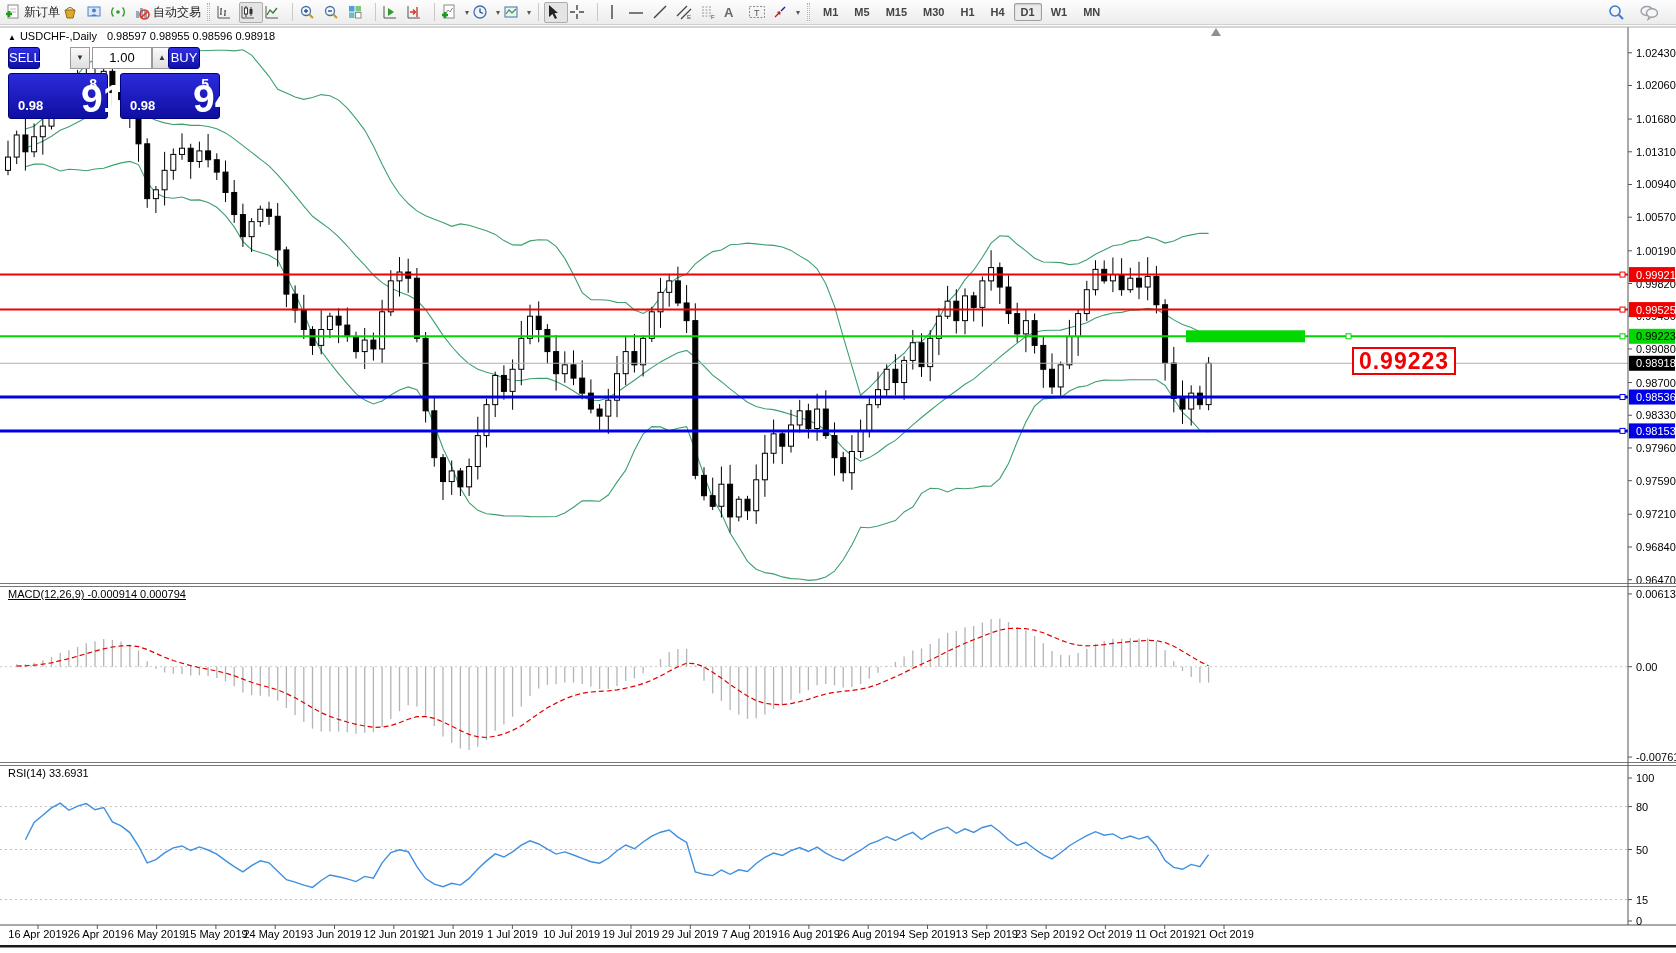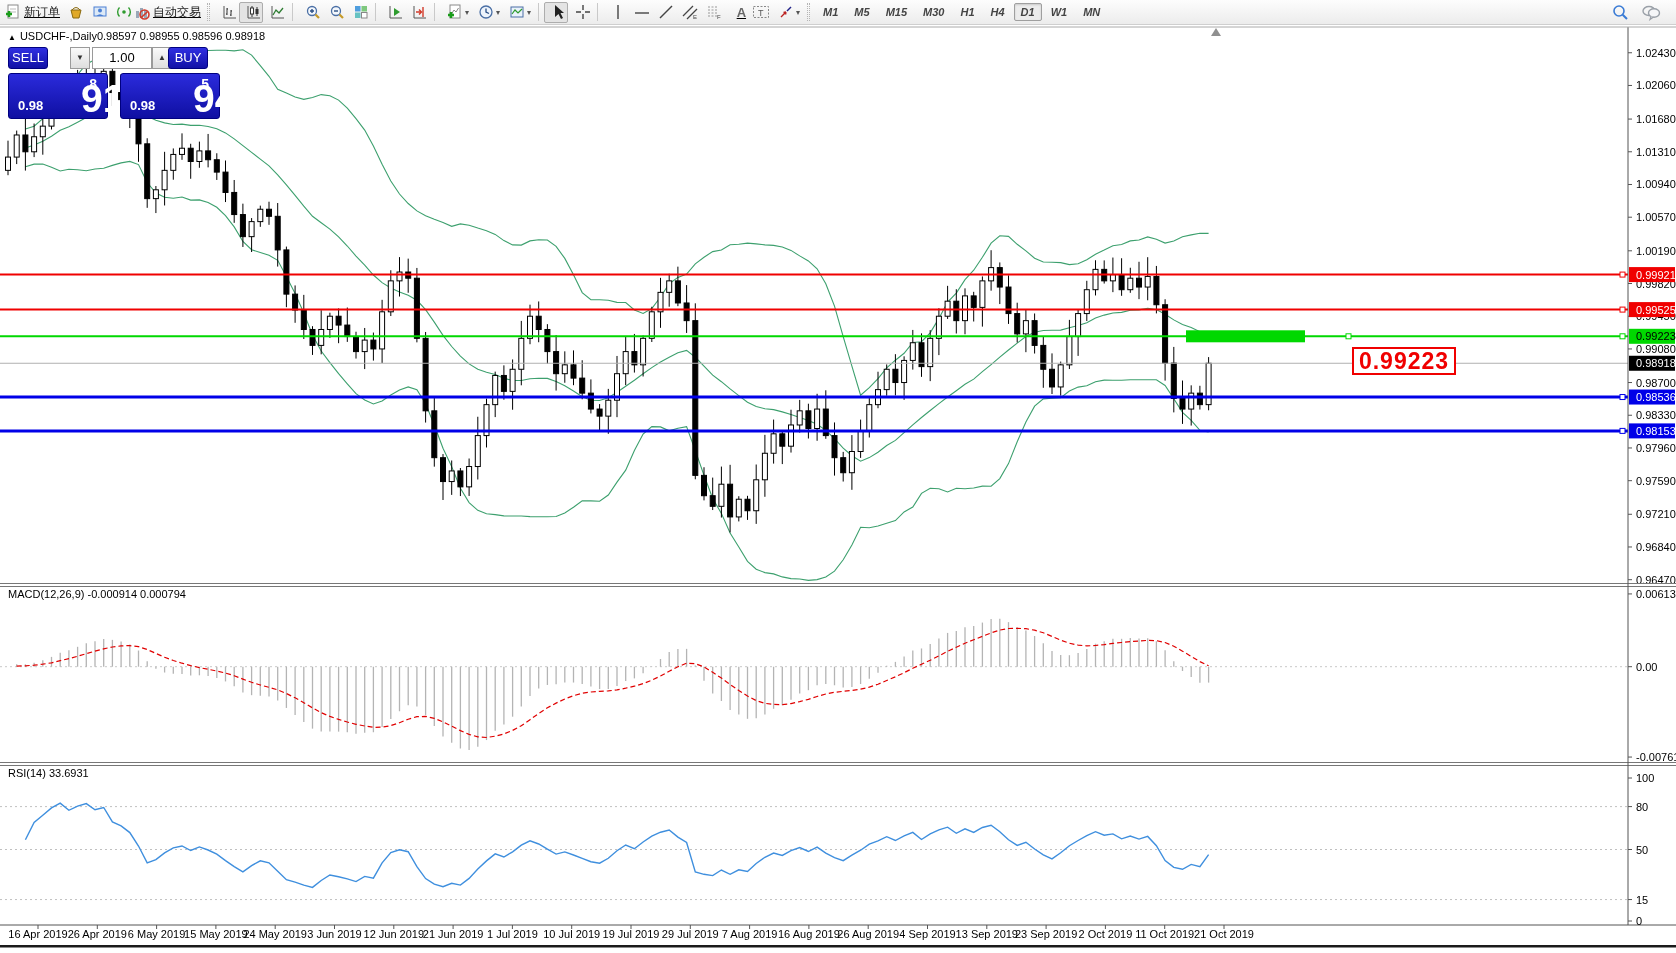--- a/index.html
+++ b/index.html
@@ -2,42 +2,42 @@
 <html><head>
 <meta charset="utf-8">
 <style>
   * { margin:0; padding:0; box-sizing:border-box; }
   html,body { width:1676px; height:953px; overflow:hidden; background:#fff;
               font-family:"Liberation Sans", sans-serif; }
   
   #toolbar { position:absolute; left:0; top:0; width:1676px; height:25px;
              background:linear-gradient(#fdfdfd,#ececec); border-bottom:1px solid #cfcfcf;
              display:flex; align-items:center; padding:0 4px; z-index:50; }
-  .tb-btn { height:21px; min-width:24px; display:flex; align-items:center; justify-content:flex-end;
-            border:1px solid transparent; border-radius:2px; cursor:default;text-decoration:underline; }
+  .tb-btn { height:21px; min-width:24px; display:flex; align-items:center; justify-content:space-between;
+            border:1px solid transparent; border-radius:2px; cursor:default; }
   .tb-btn.active { background:#e4e4e4; border-color:#adadad; }
   .tb-btn svg { display:block; }
   .tb-label { font-size:12px; color:#222; margin-left:3px; white-space:nowrap; }
   .tb-sep { width:1px; height:18px; background:#c9c9c9; margin:0 5px; }
   .tb-grip { width:3px; height:18px; border-left:1px dotted #b5b5b5; border-right:1px dotted #b5b5b5; margin:0 5px; }
   .tb-caret { font-size:8px; color:#555; margin:0 2px 0 1px; }
   .tf-btn { font-size:11px; font-weight:bold; color:#444; padding:2px 6px; margin:0 1px;
             border:1px solid transparent; border-radius:2px; }
   .tf-btn.active { background:#ececec; border-color:#9f9f9f; box-shadow:inset 0 1px 2px rgba(0,0,0,.15); }
   #tb-right { margin-left:auto; display:flex; align-items:center; margin-right:10px; }
   
   #chart-window { position:absolute; left:0; top:25px; width:1676px; height:923px; background:#fff; }
   #chart-svg { position:absolute; left:0; top:0; }
   .overlay { position:absolute; z-index:10; }
   #chart-title { left:8px; top:5px; font-size:11px; color:#000; white-space:nowrap; }
   #chart-title .tri { font-size:8px; margin-right:4px; color:#000; }
-  #chart-title .ohlc { }
+  #chart-title .ohlc { margin-left:10px; }
   
   #trade-panel { left:8px; top:22px; width:212px; height:84px; z-index:12; }
-  .tp-btn { position:absolute; height:22px; width:40px; color:#fff; font-size:13px; text-align:center;
+  .tp-btn { position:absolute; height:22px; width:32px; color:#fff; font-size:13px; text-align:center;
             line-height:20px; background:linear-gradient(#2f2fe2,#1111a6); border:1px solid #000080;
             border-radius:3px; }
   .tp-spin { position:absolute; top:0; height:22px; width:20px; background:linear-gradient(#fafafa,#dedede);
              border:1px solid #9a9a9a; font-size:8px; color:#333; text-align:center; line-height:20px; }
   #tp-volume { position:absolute; top:0; left:84px; width:60px; height:22px; background:#fff;
                border:1px solid #9a9a9a; font-size:13px; text-align:center; line-height:20px; color:#000; }
   .tp-price { position:absolute; top:26px; width:100px; height:46px; border-radius:3px;
               background:linear-gradient(#2b2bdc,#0f0fa2); border:1px solid #000080; color:#fff; }
   .tp-price .base { position:absolute; left:9px; bottom:5px; font-size:13px; font-weight:bold; }
   .tp-price .big  { position:absolute; left:24px; bottom:-3px; font-size:39px; font-weight:bold;margin-left:48px; }
@@ -228,21 +228,21 @@
   </div>
   <div class="tb-btn">
     <svg width="16" height="16">
       <path d="M3 13 L8 8 M8 8 L5.5 8.5 M8 8 L7.5 10.5" stroke="#b22" stroke-width="1.4" fill="none"></path>
       <path d="M13 3 L9 7" stroke="#228" stroke-width="1.4"></path>
     </svg>
   </div>
     <span class="tb-caret">▾</span>
 
   <span class="tb-grip"></span>
-  <div id="tf-buttons" style="display:flex;font-style:italic;">
+  <div id="tf-buttons" style="display:flex;">
       <div class="tf-btn">M1</div>
       <div class="tf-btn">M5</div>
       <div class="tf-btn">M15</div>
       <div class="tf-btn">M30</div>
       <div class="tf-btn">H1</div>
       <div class="tf-btn">H4</div>
       <div class="tf-btn active">D1</div>
       <div class="tf-btn">W1</div>
       <div class="tf-btn">MN</div>
     </div>
@@ -835,17 +835,17 @@
       <span class="big">91</span>
       <span class="sup">8</span>
     </div>
     <div class="tp-price" style="left:112px;">
       <span class="base">0.98</span>
       <span class="big">94</span>
       <span class="sup">5</span>
     </div>
   </div>
 
-  <div class="overlay" id="macd-label" style="top:563px;">MACD(12,26,9) -0.000914 0.000794</div>
+  <div class="overlay" id="macd-label" style="top:563px;text-decoration:underline;">MACD(12,26,9) -0.000914 0.000794</div>
   <div class="overlay" id="rsi-label" style="top:742px;">RSI(14) 33.6931</div>
 
   <div class="overlay" id="price-note" style="top: 322.295px;">0.99223</div>
 </div>
 
 </body></html>

